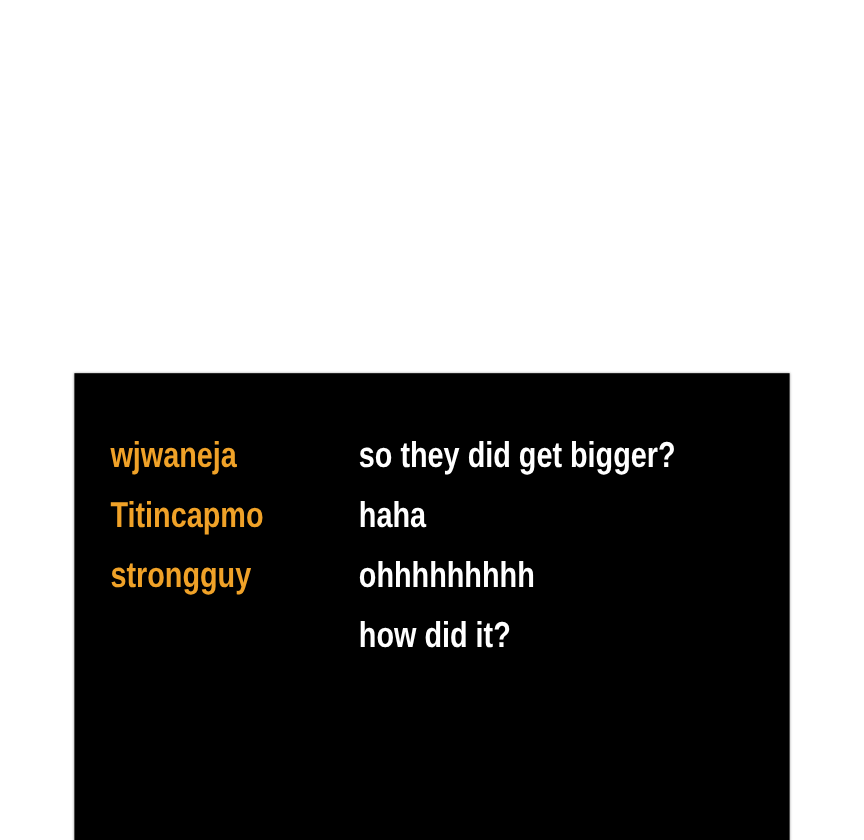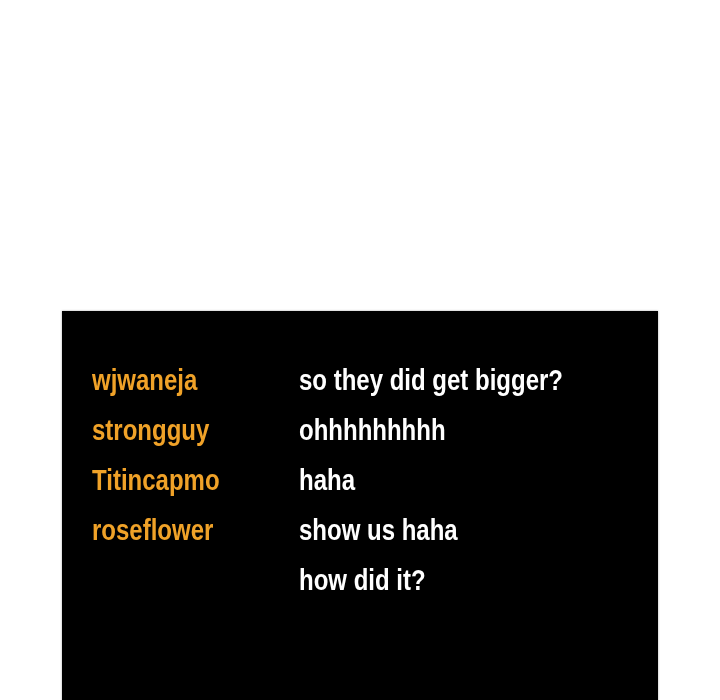--- a/index.html
+++ b/index.html
@@ -60,29 +60,25 @@
 </head>
 <body>
 
 <div class="chat-panel">
   <div class="chat-rows">
       <div class="chat-row">
         <span class="username">wjwaneja</span>
         <span class="message">so they did get bigger?</span>
       </div>
       <div class="chat-row">
-        <span class="username">strongguy</span>
-        <span class="message">ohhhhhhhhh</span>
-      </div>
-      <div class="chat-row">
         <span class="username">Titincapmo</span>
         <span class="message">haha</span>
       </div>
       <div class="chat-row">
-        <span class="username">roseflower</span>
-        <span class="message">show us haha</span>
+        <span class="username">strongguy</span>
+        <span class="message">ohhhhhhhhh</span>
       </div>
       <div class="chat-row">
         <span class="username"></span>
         <span class="message">how did it?</span>
       </div>
     </div>
 </div>
 
 </body></html>

